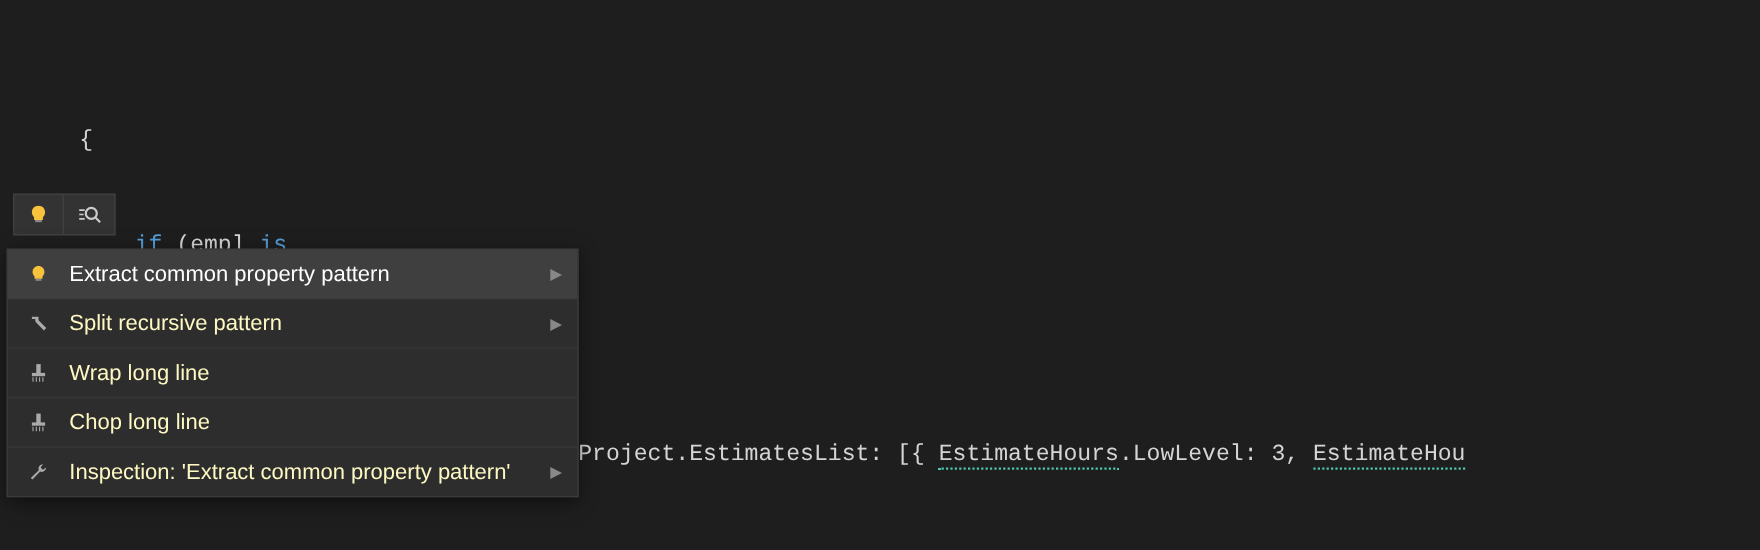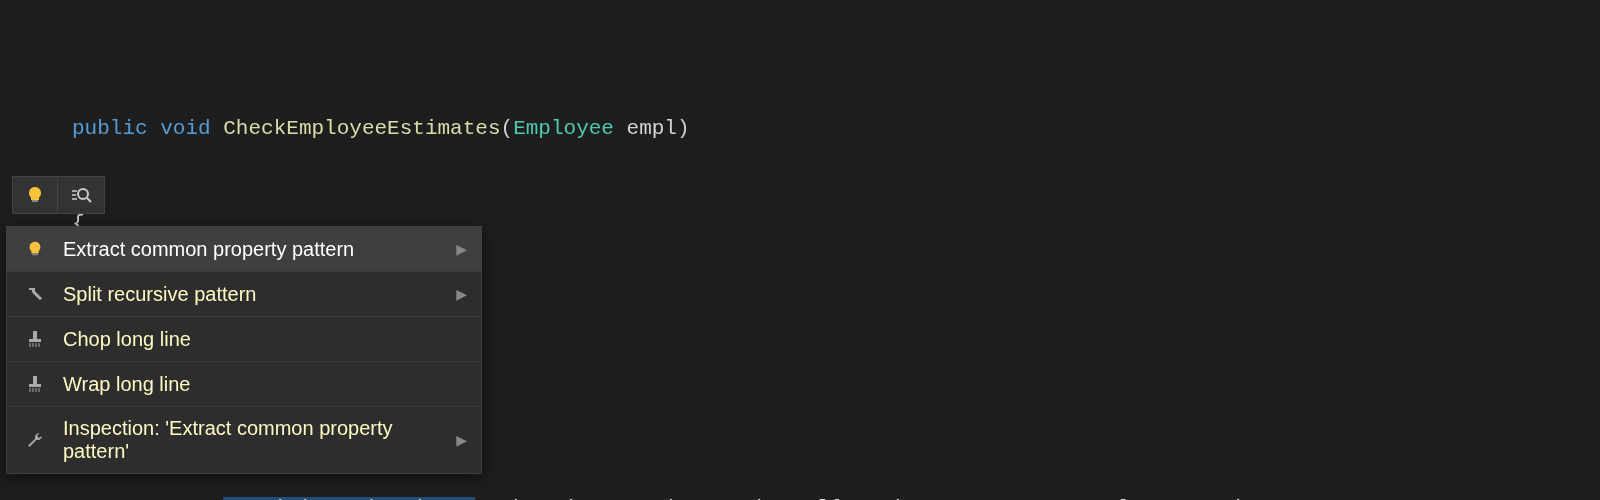--- a/index.html
+++ b/index.html
@@ -58,21 +58,21 @@
       justify-content: center;
     }
     .action-toolbar-item:first-child {
       border-right: 1px solid #444;
     }
 
     .context-menu {
       position: absolute;
       left: 6px;
       top: 226px;
-      width: 476px;
+      width: 520px;
       background: #2d2d2d;
       border: 1px solid #3f3f3f;
       box-shadow: 0 4px 16px rgba(0,0,0,0.5);
       z-index: 10;
       font-family: 'Segoe UI', Arial, sans-serif;
       font-size: 20px;
       color: #cccccc;
     }
     .menu-item {
       display: flex;
@@ -111,21 +111,20 @@
     }
 
     svg {
       display: block;
     }
   </style>
 </head>
 <body>
 
 <div class="code-area">
-  <span class="code-line"><span class="kw-blue">public</span> <span class="kw-blue">void</span> <span class="identifier">CheckEmployeeEstimates</span><span class="punct">(</span><span class="kw-type">Employee</span><span class="plain"> empl</span><span class="punct">)</span></span>
   <span class="code-line"><span class="punct">{</span></span>
   <span class="code-line">    <span class="kw-blue">if</span><span class="punct"> (empl </span><span class="kw-blue">is</span></span>
   <span class="code-line">        <span class="punct">{</span></span>
   <span class="code-line">            <span class="selected">ParticipatedProjects</span><span class="plain">.SubProject.EstimatesList: [{ </span><span class="dotted-green">EstimateHours</span><span class="plain">.LowLevel: </span><span class="plain">3</span><span class="plain">, </span><span class="dotted-green">EstimateHou</span></span>
   
 </div>
 
 <div class="action-toolbar">
   <div class="action-toolbar-item">
     <svg width="20" height="20" viewBox="0 0 20 20">
@@ -169,34 +168,34 @@
     <span class="menu-icon">
       <svg width="20" height="20" viewBox="0 0 20 20">
         <rect x="8" y="2" width="4" height="9" fill="#aaa"></rect>
         <rect x="4" y="10" width="12" height="3" fill="#aaa"></rect>
         <line x1="5" y1="14" x2="5" y2="18" stroke="#aaa" stroke-width="1"></line>
         <line x1="8" y1="14" x2="8" y2="18" stroke="#aaa" stroke-width="1"></line>
         <line x1="11" y1="14" x2="11" y2="18" stroke="#aaa" stroke-width="1"></line>
         <line x1="14" y1="14" x2="14" y2="18" stroke="#aaa" stroke-width="1"></line>
       </svg>
     </span>
-    <span class="menu-label">Chop long line</span>
+    <span class="menu-label">Wrap long line</span>
   </div>
   <div class="menu-item">
     <span class="menu-icon">
       <svg width="20" height="20" viewBox="0 0 20 20">
         <rect x="8" y="2" width="4" height="9" fill="#aaa"></rect>
         <rect x="4" y="10" width="12" height="3" fill="#aaa"></rect>
         <line x1="5" y1="14" x2="5" y2="18" stroke="#aaa" stroke-width="1"></line>
         <line x1="8" y1="14" x2="8" y2="18" stroke="#aaa" stroke-width="1"></line>
         <line x1="11" y1="14" x2="11" y2="18" stroke="#aaa" stroke-width="1"></line>
         <line x1="14" y1="14" x2="14" y2="18" stroke="#aaa" stroke-width="1"></line>
       </svg>
     </span>
-    <span class="menu-label">Wrap long line</span>
+    <span class="menu-label">Chop long line</span>
   </div>
   <div class="menu-item">
     <span class="menu-icon">
       <svg width="20" height="20" viewBox="0 0 20 20">
         <path d="M14 3 C12 3 10 5 10 7 C10 7.5 10.1 8 10.3 8.5 L3 15.5 L4.5 17 L11.5 9.7 C12 9.9 12.5 10 13 10 C15 10 17 8 17 6 L14 8 L12 6 L14 3 Z" fill="#aaa"></path>
       </svg>
     </span>
     <span class="menu-label">Inspection: 'Extract common property pattern'</span>
     <span class="menu-arrow">▶</span>
   </div>

